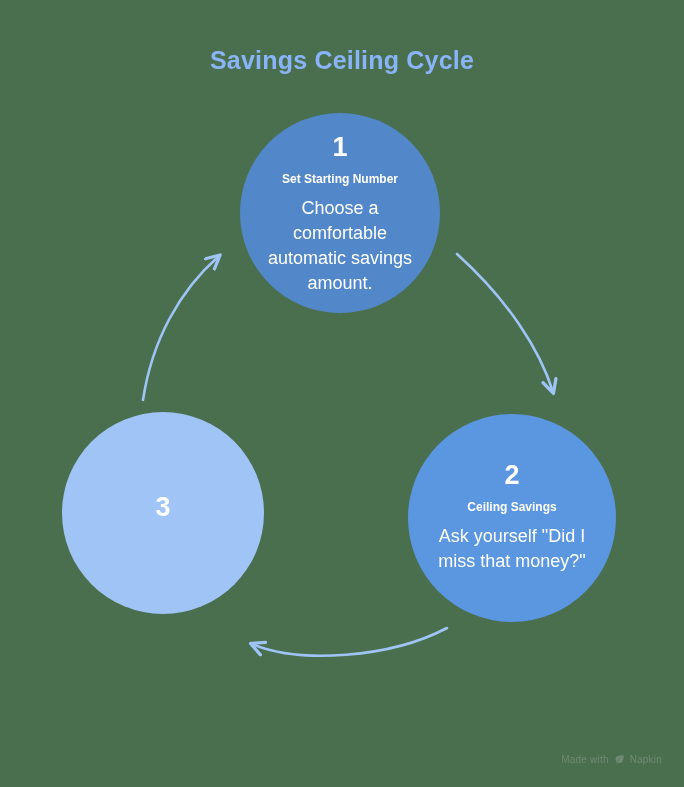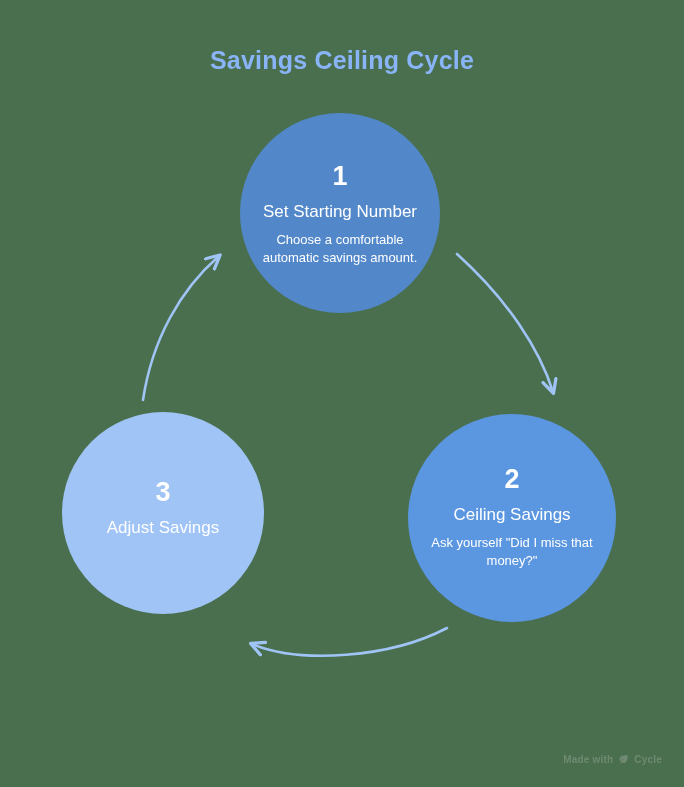--- a/index.html
+++ b/index.html
@@ -46,27 +46,27 @@
     color: #ffffff;
     box-sizing: border-box;
   }
   .node-num {
     font-size: 27px;
     font-weight: bold;
     line-height: 1;
     margin-bottom: 11px;
   }
   .node-title {
-    font-size: 17px;
-    font-weight: normal;
+    font-size: 12px;
+    font-weight: bold;
     line-height: 1.25;
     margin-bottom: 9px;
   }
   .node-desc {
-    font-size: 13px;
+    font-size: 18px;
     font-weight: normal;
     line-height: 1.38;
   }
 
   
   #node-1 {
     left: 240px;
     top: 113px;
     width: 200px;
     height: 200px;
@@ -96,21 +96,21 @@
   }
 
   .watermark {
     position: absolute;
     right: 22px;
     bottom: 22px;
     display: flex;
     align-items: center;
     gap: 5px;
     font-size: 10px;
-    font-weight: bold;
+    font-weight: normal;
     color: #6f8a72;
     letter-spacing: 0.2px;
   }
   .watermark .leaf-icon {
     display: inline-block;
     width: 11px;
     height: 11px;
     line-height: 11px;
   }
 </style>
@@ -142,29 +142,28 @@
   </div>
 
   <div class="node" id="node-2" style="background: rgb(91, 150, 224);">
     <div class="node-num">2</div>
     <div class="node-title">Ceiling Savings</div>
     <div class="node-desc">Ask yourself "Did I miss that money?"</div>
   </div>
 
   <div class="node" id="node-3" style="background: rgb(159, 196, 245);">
     <div class="node-num">3</div>
-    <div class="node-title">Adjust Savings</div>
   </div>
 
   <div class="watermark">
     <span>Made with</span>
     <span class="leaf-icon">
       <svg width="11" height="11" viewBox="0 0 12 12">
         <path d="M10.5,1.3 C10.5,1.3 4.2,0.6 2.3,3.6 C0.9,5.8 2.2,8.2 3.4,9.0
                  C3.4,9.0 3.6,6.0 6.2,4.2 C6.2,4.2 4.4,6.2 4.0,9.4
                  C4.0,9.4 6.6,10.8 8.8,8.6 C11.0,6.4 10.5,1.3 10.5,1.3 Z" fill="#6f8a72"></path>
         <path d="M3.0,10.6 C3.0,10.6 3.1,9.2 4.1,8.0" stroke="#6f8a72" stroke-width="0.9" fill="none" stroke-linecap="round"></path>
       </svg>
     </span>
-    <span>Cycle</span>
+    <span>Napkin</span>
   </div>
 
 </div>
 
 </body></html>

